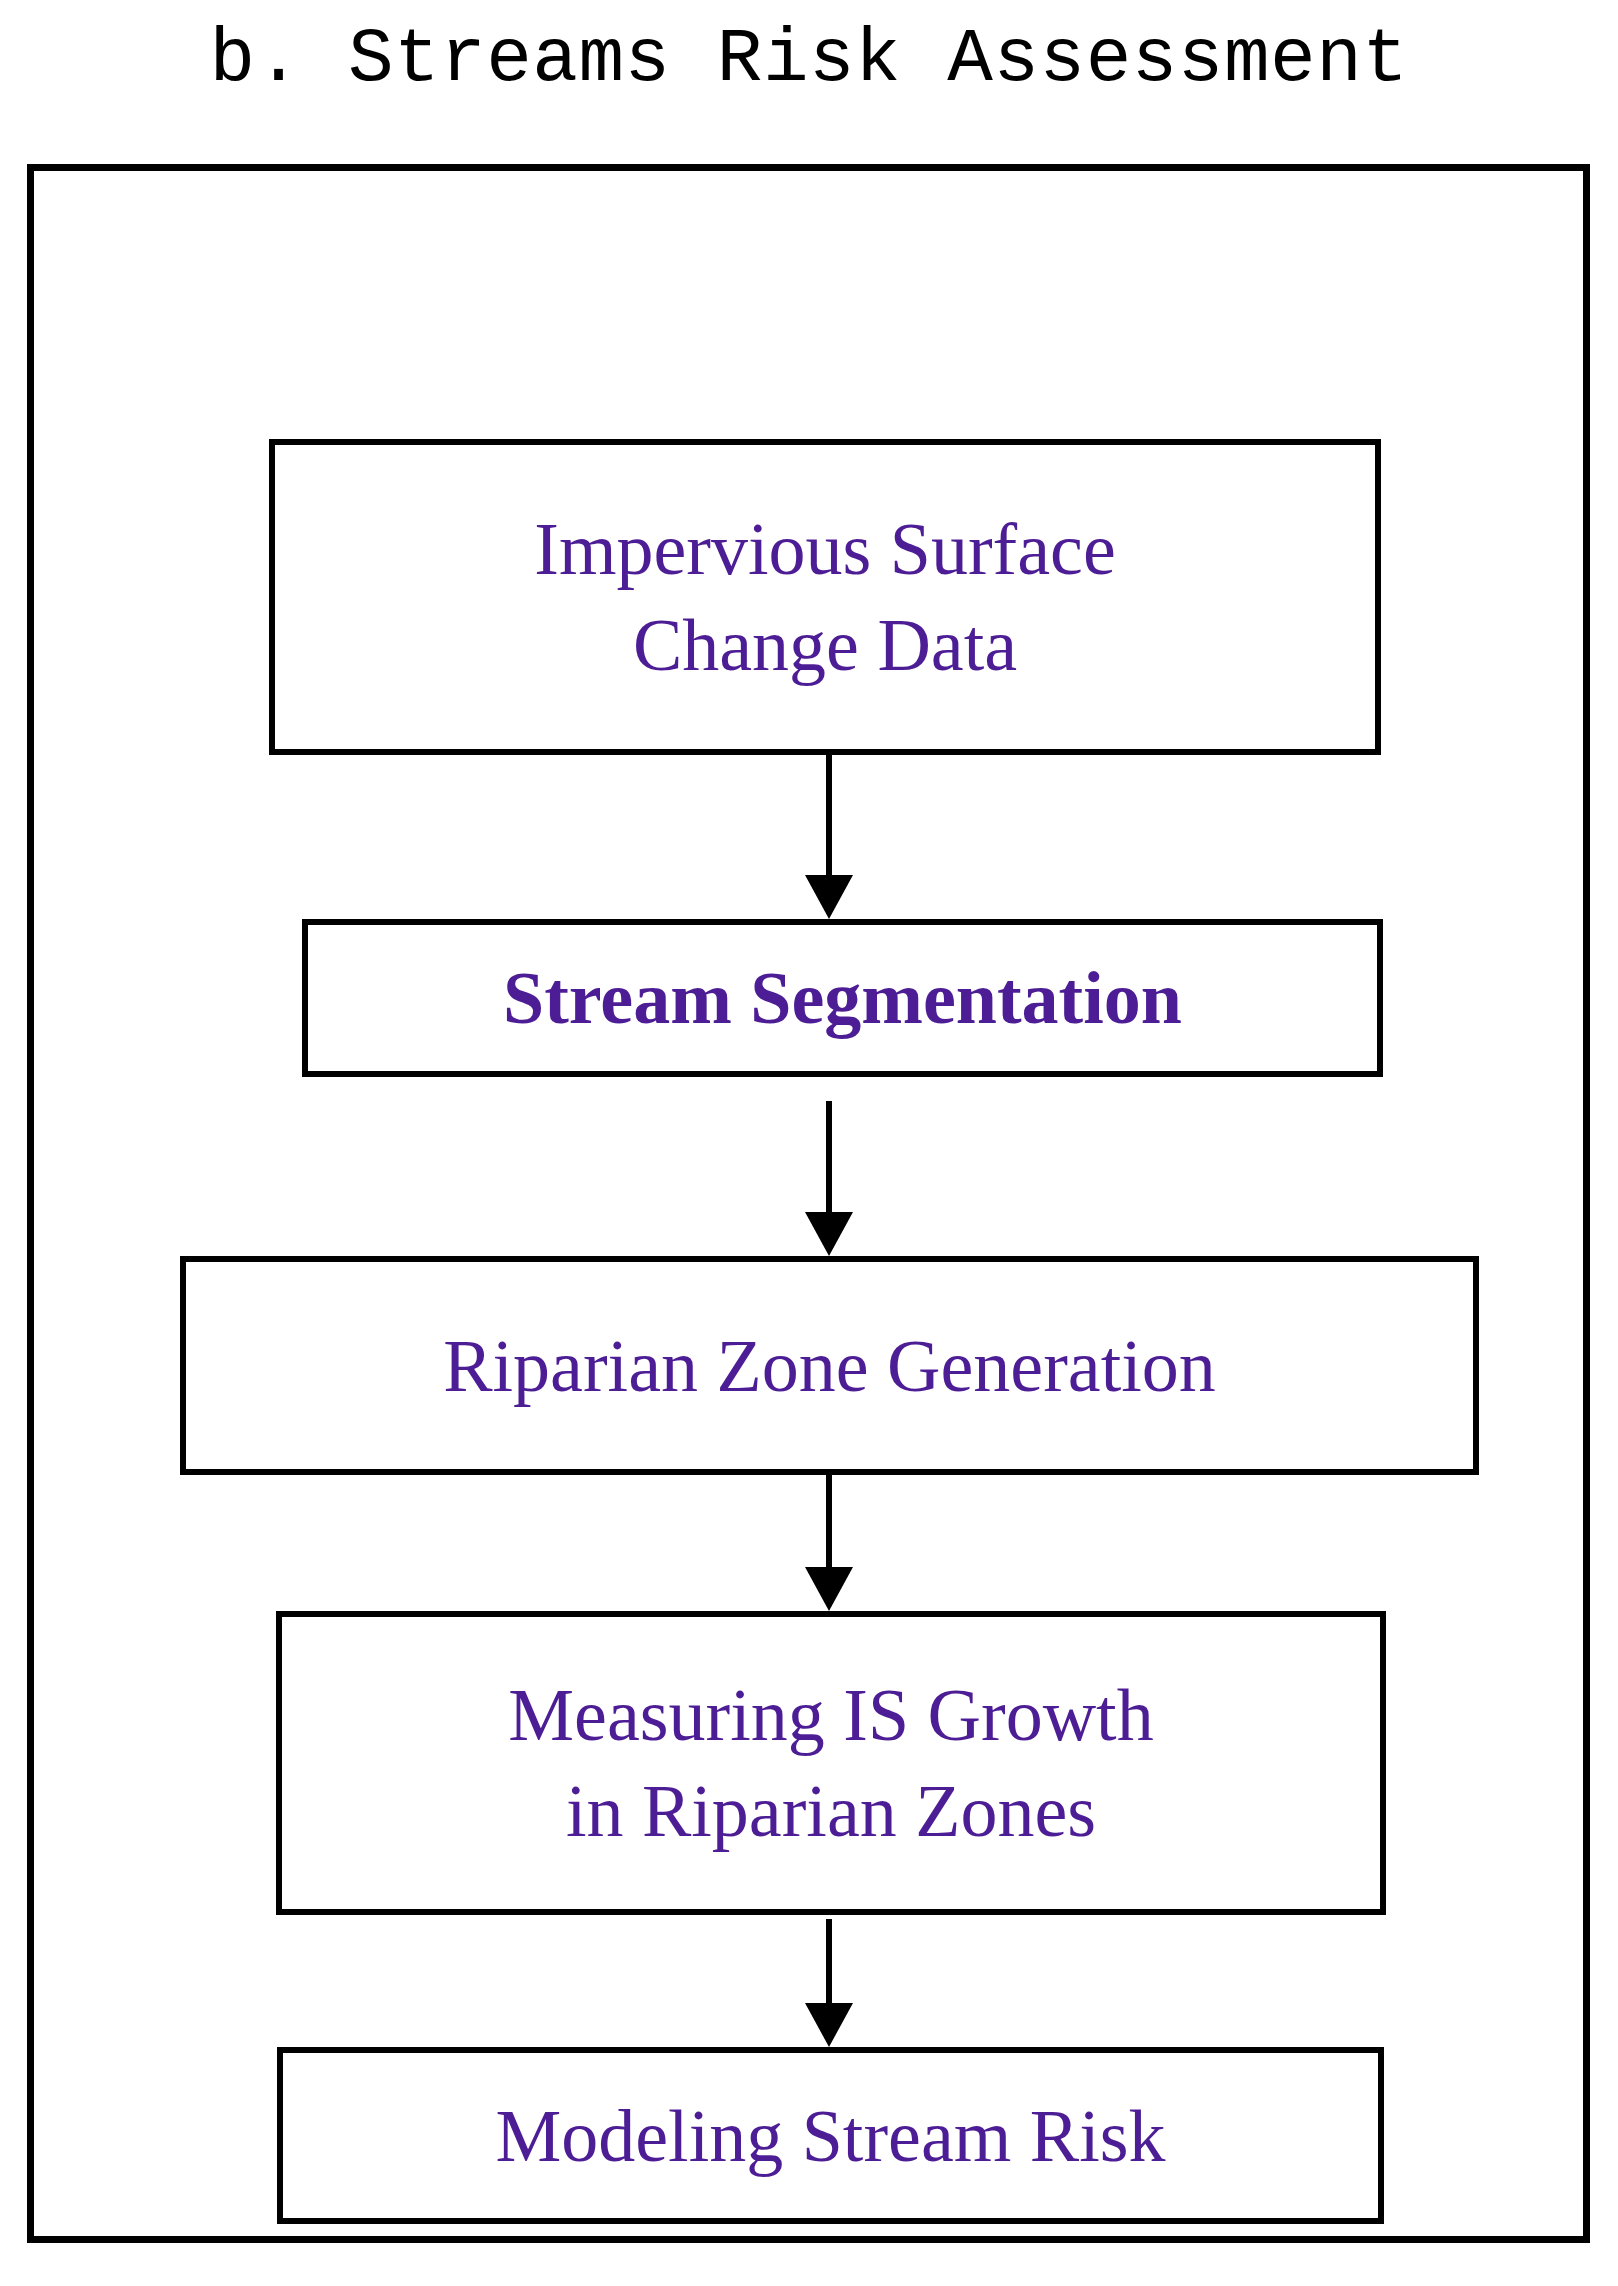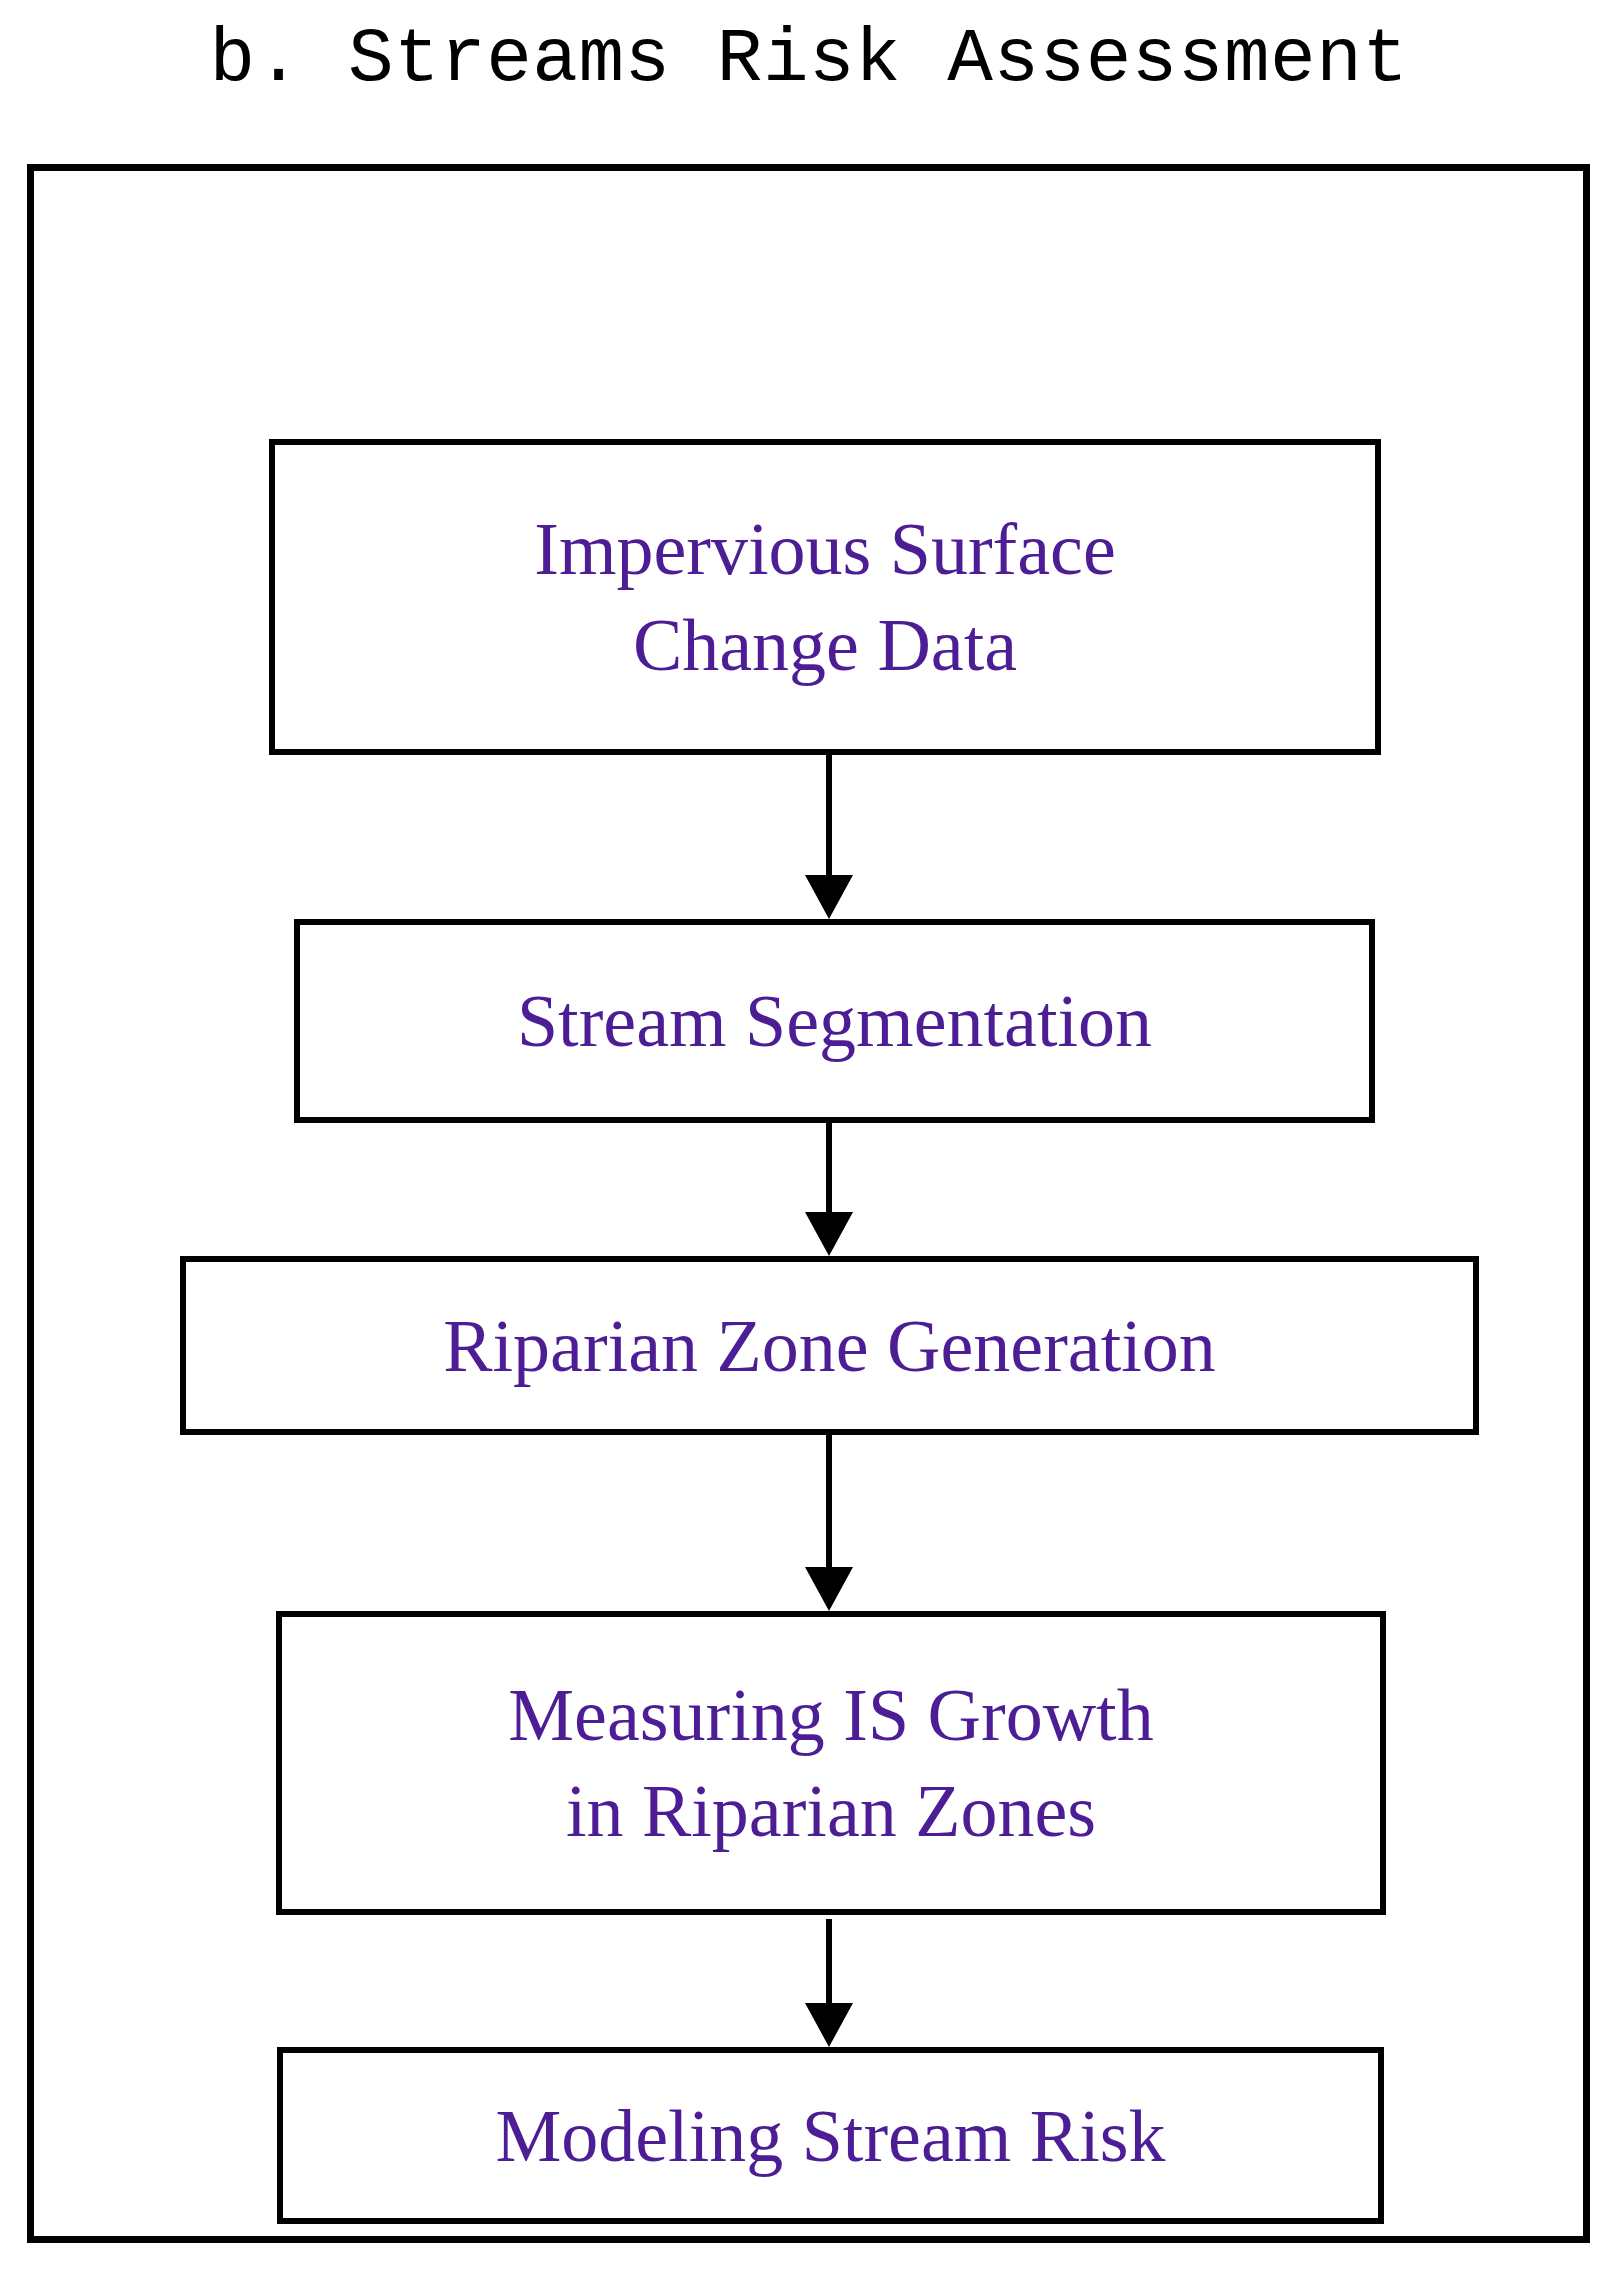--- a/index.html
+++ b/index.html
@@ -65,22 +65,22 @@
   }
   .node-label {
     font-size: 74px;
     line-height: 96px;
     color: #4c1d95;
     white-space: pre-line;
     padding: 0 10px;
   }
 
   #box-1 { left: 235px; top: 268px;  width: 1112px; height: 316px; }
-  #box-2 { left: 260px; top: 748px;  width: 1081px; height: 204px; }
-  #box-3 { left: 146px; top: 1085px; width: 1299px; height: 179px; }
+  #box-2 { left: 268px; top: 748px;  width: 1081px; height: 158px; font-weight: bold; }
+  #box-3 { left: 146px; top: 1085px; width: 1299px; height: 219px; }
   #box-4 { left: 242px; top: 1440px; width: 1110px; height: 304px; }
   #box-5 { left: 243px; top: 1876px; width: 1107px; height: 177px; }
 
   
   .connector {
     position: absolute;
     z-index: 2;
   }
   .connector .shaft {
     position: absolute;

